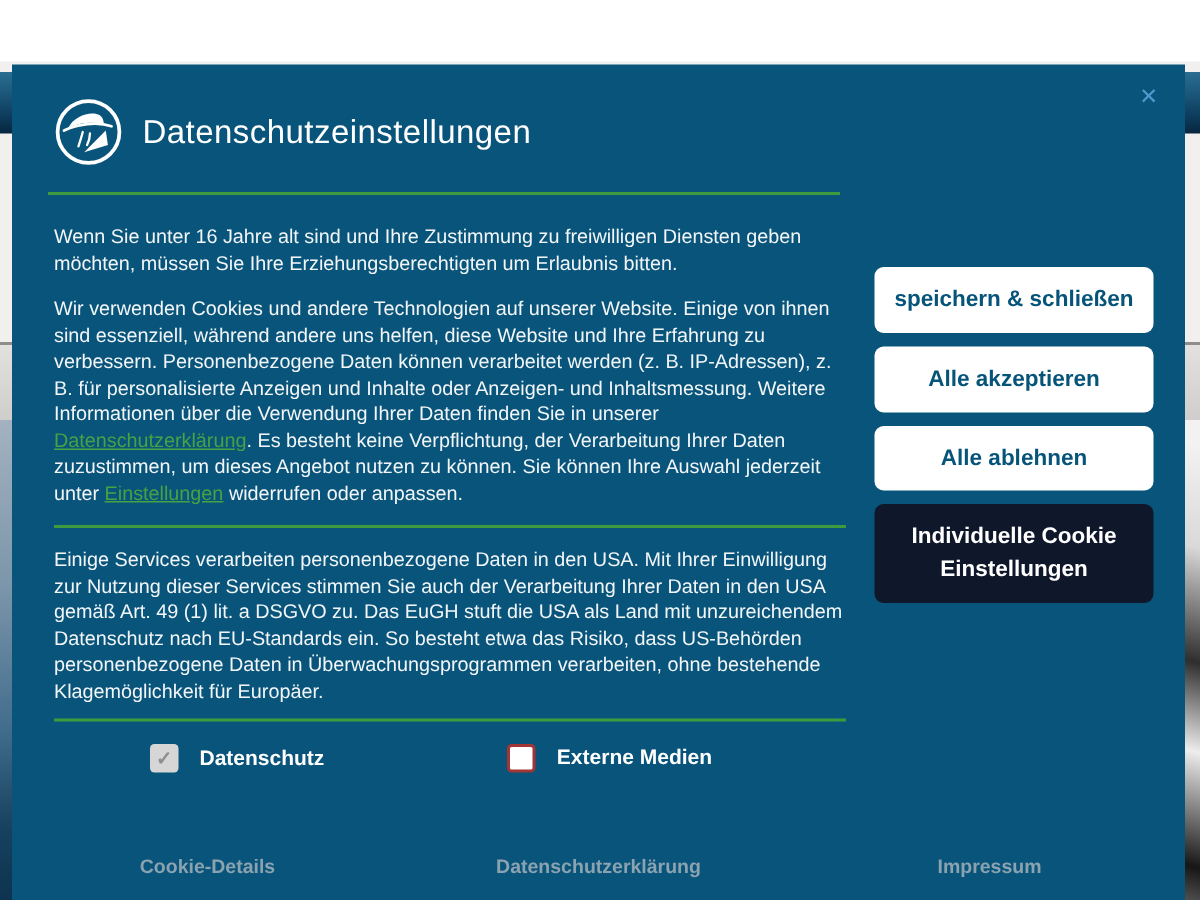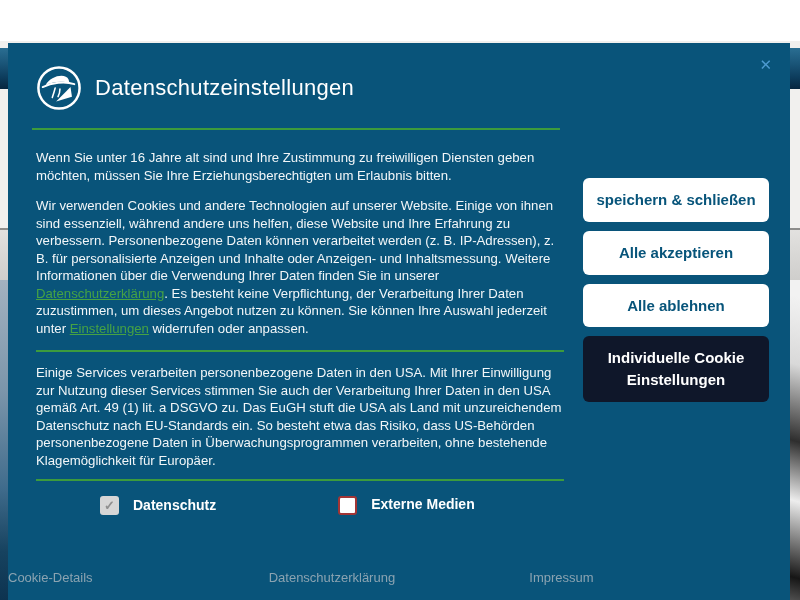--- a/index.html
+++ b/index.html
@@ -70,22 +70,22 @@
     font-size:15px;font-weight:bold;line-height:1.45;
     padding:11px 10px;text-align:center;
   }
   .btn.dark{background:#0f172a;color:#ffffff;}
 
   .dlg-footer{
     position:absolute;left:0;bottom:15px;width:782px;
     display:flex;
   }
   .dlg-footer a{
-    flex:1;text-align:left;
-    color:#8ba3b1;font-size:13px;text-decoration:none;cursor:pointer;
+    flex:1;text-align:center;
+    color:#8ba3b1;font-size:13px;text-decoration:none;cursor:pointer;font-weight:bold;
   }
 </style>
 </head>
 <body>
 
 <div class="topbar">
   <span>Kontakt – Tel. 030 20 98 64 33</span>
   <span class="sep">|</span>
   <a>Impressum</a>
   <span class="sep">|</span>

